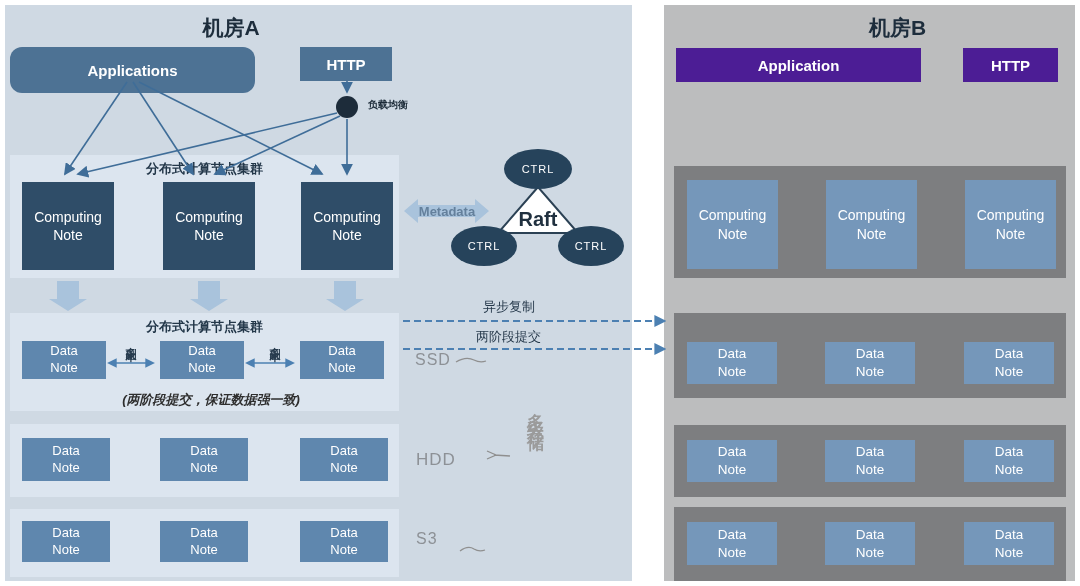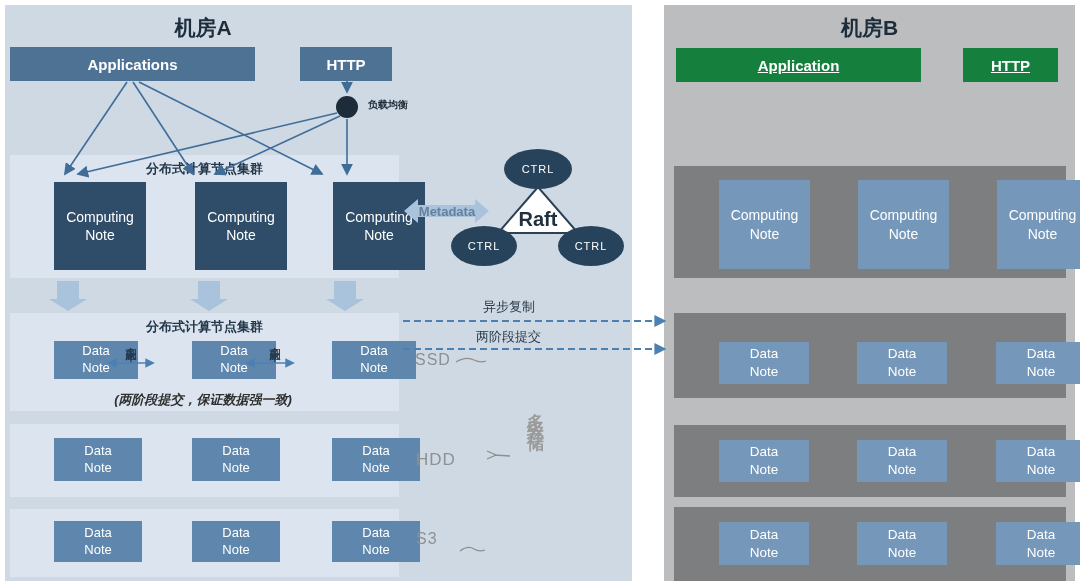--- a/index.html
+++ b/index.html
@@ -1,32 +1,32 @@
 <!DOCTYPE html>
 <html><head>
 <meta charset="utf-8">
 <style>
   * { margin:0; padding:0; box-sizing:border-box; }
   body { background:#fff; font-family:"Liberation Sans","DejaVu Sans",sans-serif; }
   .stage { position:relative; width:1080px; height:586px; background:#fff; overflow:hidden; }
   .panel { position:absolute; }
   .panel-a { left:5px; top:5px; width:627px; height:576px; background:#cfd9e3; }
   .panel-b { left:664px; top:5px; width:411px; height:576px; background:#bcbdbe; }
-  .title { position:absolute; font-size:21px; font-weight:700; color:#1d2d3c; text-align:center; }
+  .title { position:absolute; font-size:21px; font-weight:700; color:#1d2d3c; text-align:center;margin-left:28px; }
   .hdr { position:absolute; display:flex; align-items:center; justify-content:center;
          color:#fff; font-size:15px; font-weight:600; }
   .hdr-a { background:#4d7294; }
-  .hdr-b { background:#15803d;text-decoration:underline; }
+  .hdr-b { background:#4c1d95; }
   .container-a { position:absolute; background:#dce5ef; }
   .container-b { position:absolute; background:#7d7e80; }
   .cluster-label { position:absolute; left:0; top:5px; width:100%; text-align:center;
                    font-size:13px; font-weight:700; color:#233749; }
   .node { position:absolute; display:flex; align-items:center; justify-content:center;
           color:#fff; text-align:center; line-height:1.3; }
-  .two-line { white-space:pre-line;margin-left:32px; }
+  .two-line { white-space:pre-line; }
   .cnode-a { background:#2f4d68; font-size:14px; }
   .dnode-a { background:#5f87ae; font-size:13px; }
   .node-b  { background:#7597ba; font-size:13.5px; }
   .lbl { position:absolute; }
   .lb-label { font-size:10px; font-weight:600; color:#1b2a37; }
   .note { font-style:italic; font-size:13px; font-weight:600; color:#2e2e2e; text-align:center; }
   .tier { font-size:16px; color:#8d9196; letter-spacing:1px; }
   .repl { font-size:13px; font-weight:400; color:#26394b; }
   .v { writing-mode:vertical-rl; text-orientation:upright; }
   .multi-tier { font-size:17px; font-weight:700; color:#9b9b9b; letter-spacing:7px; }
@@ -34,21 +34,21 @@
   .overlay { position:absolute; left:0; top:0; width:1080px; height:586px; pointer-events:none; }
 </style>
 </head>
 <body>
 
 <div class="stage">
 
   <div class="panel panel-a">
     <div class="title" style="left:0; top:9px; width:396px;">机房A</div>
 
-    <div class="hdr hdr-a" style="left:5px; top:42px; width:245px; height:34px;">Applications</div>
+    <div class="hdr hdr-a" style="left:5px; top:42px; width:245px; height:46px;border-radius:12px;">Applications</div>
     <div class="hdr hdr-a" style="left:295px; top:42px; width:92px; height:34px;">HTTP</div>
 
     <div class="lbl lb-label" style="left:363px; top:93px;">负载均衡</div>
 
     <div class="container-a" style="left:5px; top:150px; width:389px; height:123px;">
       <div class="cluster-label">分布式计算节点集群</div>
     </div>
     <div class="node cnode-a two-line" style="left:17px; top:177px; width:92px; height:88px;">Computing
 Note</div>
     <div class="node cnode-a two-line" style="left:158px; top:177px; width:92px; height:88px;">Computing
@@ -60,21 +60,21 @@
       <div class="cluster-label">分布式计算节点集群</div>
     </div>
     <div class="node dnode-a two-line" style="left:17px; top:336px; width:84px; height:38px;">Data
 Note</div>
     <div class="node dnode-a two-line" style="left:155px; top:336px; width:84px; height:38px;">Data
 Note</div>
     <div class="node dnode-a two-line" style="left:295px; top:336px; width:84px; height:38px;">Data
 Note</div>
     <div class="lbl v replica" style="left:118px; top:333px; height:56px;">多副本</div>
     <div class="lbl v replica" style="left:262px; top:333px; height:56px;">多副本</div>
-    <div class="lbl note" style="left:0; top:386px; width:396px;font-style:italic;">(两阶段提交，保证数据强一致)</div>
+    <div class="lbl note" style="left:8px; top:386px; width:396px;font-style:italic;">(两阶段提交，保证数据强一致)</div>
 
     <div class="container-a" style="left:5px; top:419px; width:389px; height:73px;"></div>
     <div class="node dnode-a two-line" style="left:17px; top:433px; width:88px; height:43px;">Data
 Note</div>
     <div class="node dnode-a two-line" style="left:155px; top:433px; width:88px; height:43px;">Data
 Note</div>
     <div class="node dnode-a two-line" style="left:295px; top:433px; width:88px; height:43px;">Data
 Note</div>
 
     <div class="container-a" style="left:5px; top:504px; width:389px; height:68px;"></div>

